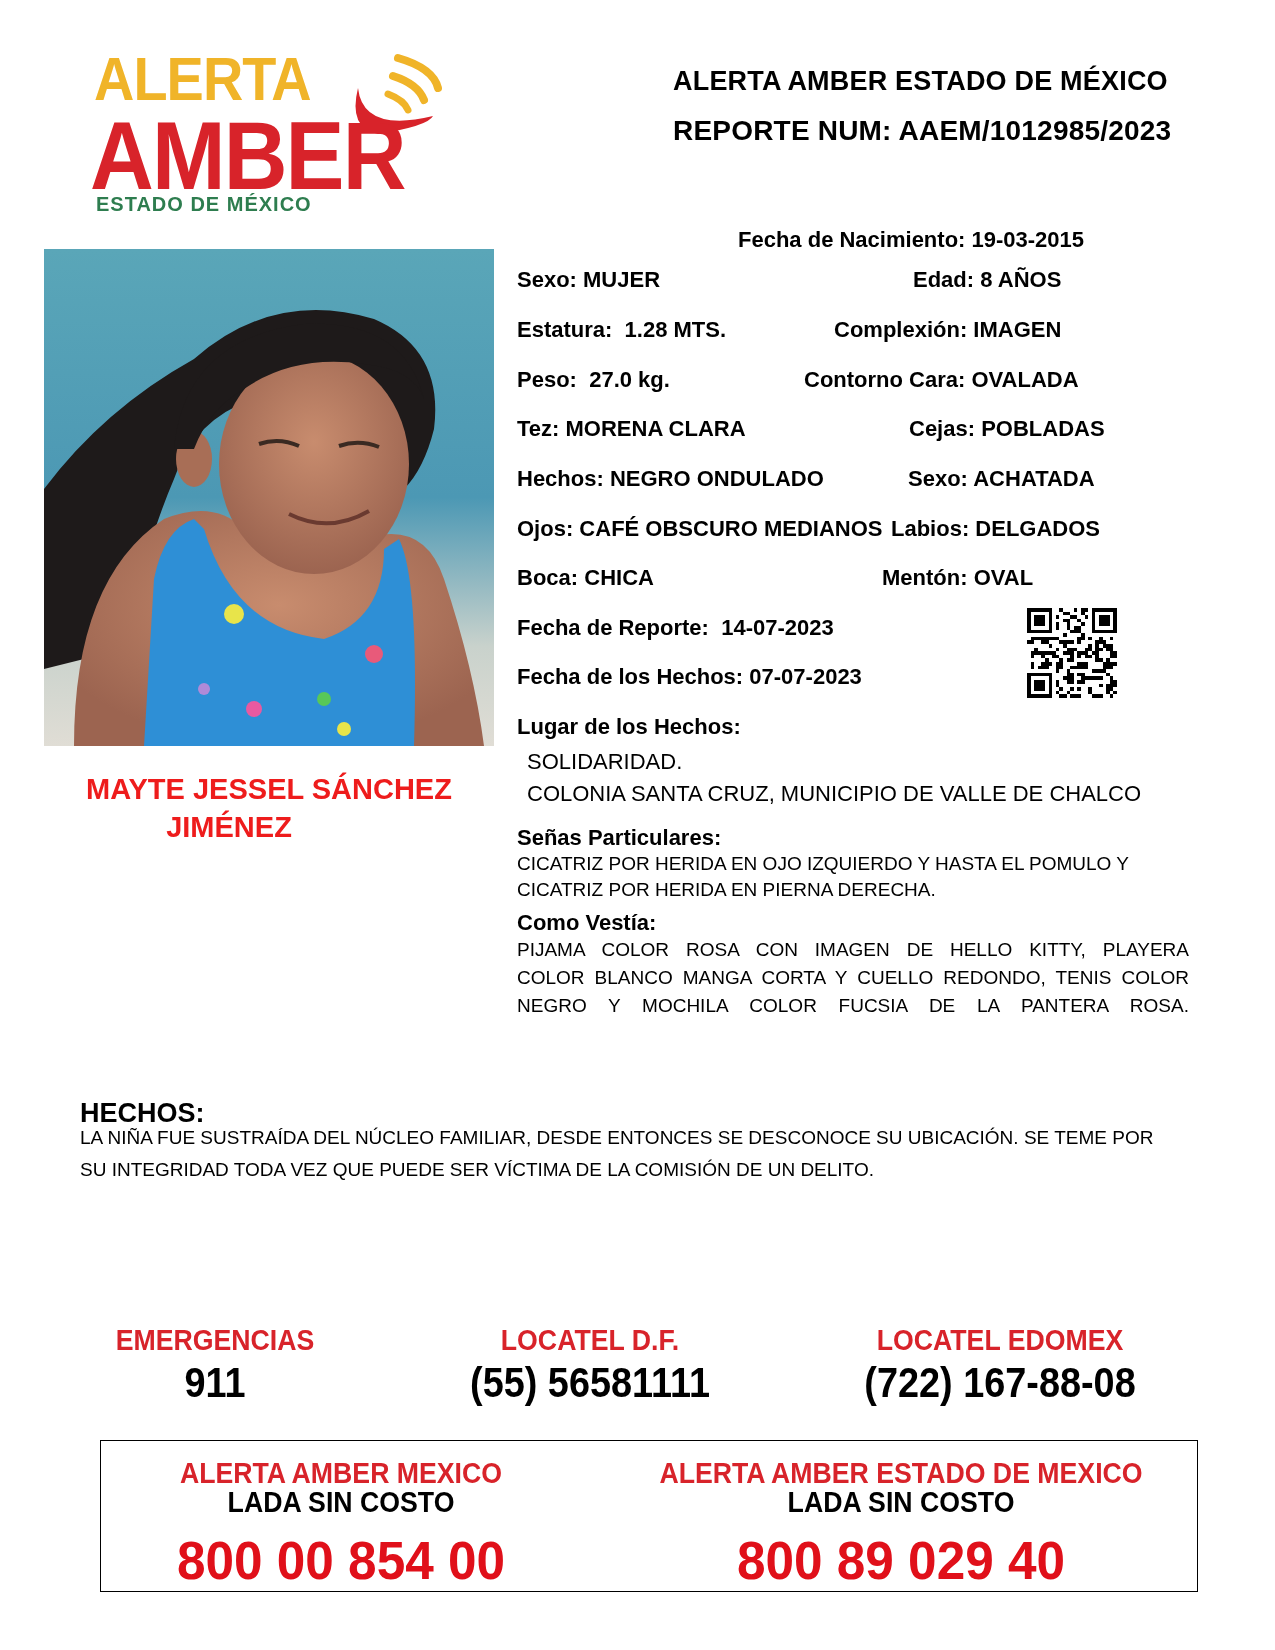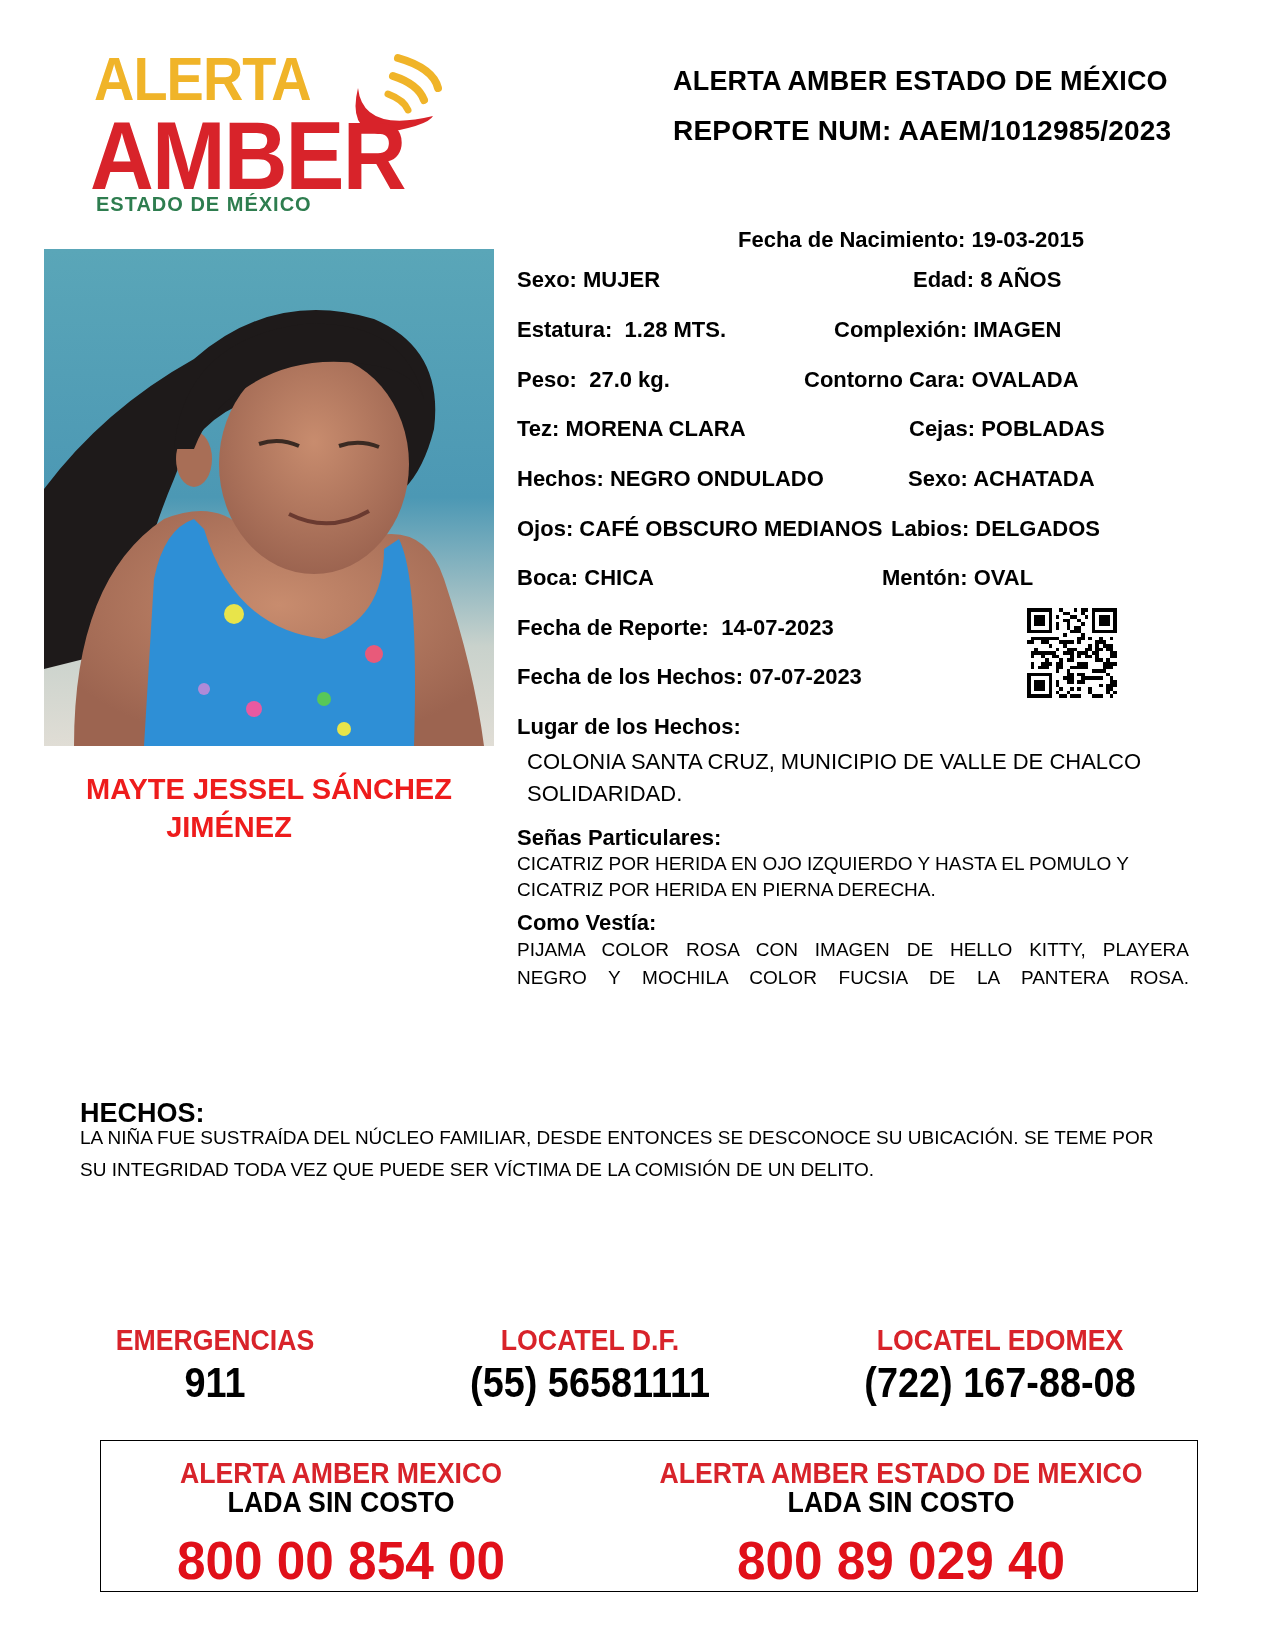--- a/index.html
+++ b/index.html
@@ -382,33 +382,34 @@
       <rect x="19" y="1" width="5" height="5" fill="#fff"></rect>
       <rect x="20" y="2" width="3" height="3" fill="#000"></rect>
       <rect x="0" y="18" width="7" height="7" fill="#000"></rect>
       <rect x="1" y="19" width="5" height="5" fill="#fff"></rect>
       <rect x="2" y="20" width="3" height="3" fill="#000"></rect>
     </svg>
 </div>
 
 <div class="abs h-sec" style="left:517px; top:716px;">Lugar de los Hechos:</div>
 <div class="abs txt-l" style="left:527px; top:746px;">
+  <div>SOLIDARIDAD.</div>
   <div>COLONIA SANTA CRUZ, MUNICIPIO DE VALLE DE CHALCO</div>
-  <div>SOLIDARIDAD.</div>
 </div>
 
 <div class="abs h-sec" style="left:517px; top:827px;">Señas Particulares:</div>
 <div class="abs txt" style="left:517px; top:851px;">
   <div>CICATRIZ POR HERIDA EN OJO IZQUIERDO Y HASTA EL POMULO Y</div>
   <div>CICATRIZ POR HERIDA EN PIERNA DERECHA.</div>
 </div>
 
 <div class="abs h-sec" style="left:517px; top:912px;">Como Vestía:</div>
 <div class="abs" style="left:517px; top:936px;">
   <div class="txt-j">PIJAMA  COLOR ROSA CON IMAGEN DE HELLO KITTY, PLAYERA</div>
+  <div class="txt-j">COLOR BLANCO MANGA CORTA Y CUELLO REDONDO, TENIS COLOR</div>
   <div class="txt-j">NEGRO Y MOCHILA  COLOR FUCSIA DE LA PANTERA ROSA.</div>
 </div>
 
 <div class="abs hechos-title">HECHOS:</div>
 <div class="abs hechos-text">
   <div>LA NIÑA FUE SUSTRAÍDA DEL NÚCLEO FAMILIAR, DESDE ENTONCES SE DESCONOCE SU UBICACIÓN. SE TEME POR</div>
   <div>SU INTEGRIDAD TODA VEZ QUE PUEDE SER VÍCTIMA DE LA COMISIÓN DE UN DELITO.</div>
 </div>
 
 <div class="abs" style="left:90px; top:1326px; width:250px;">

